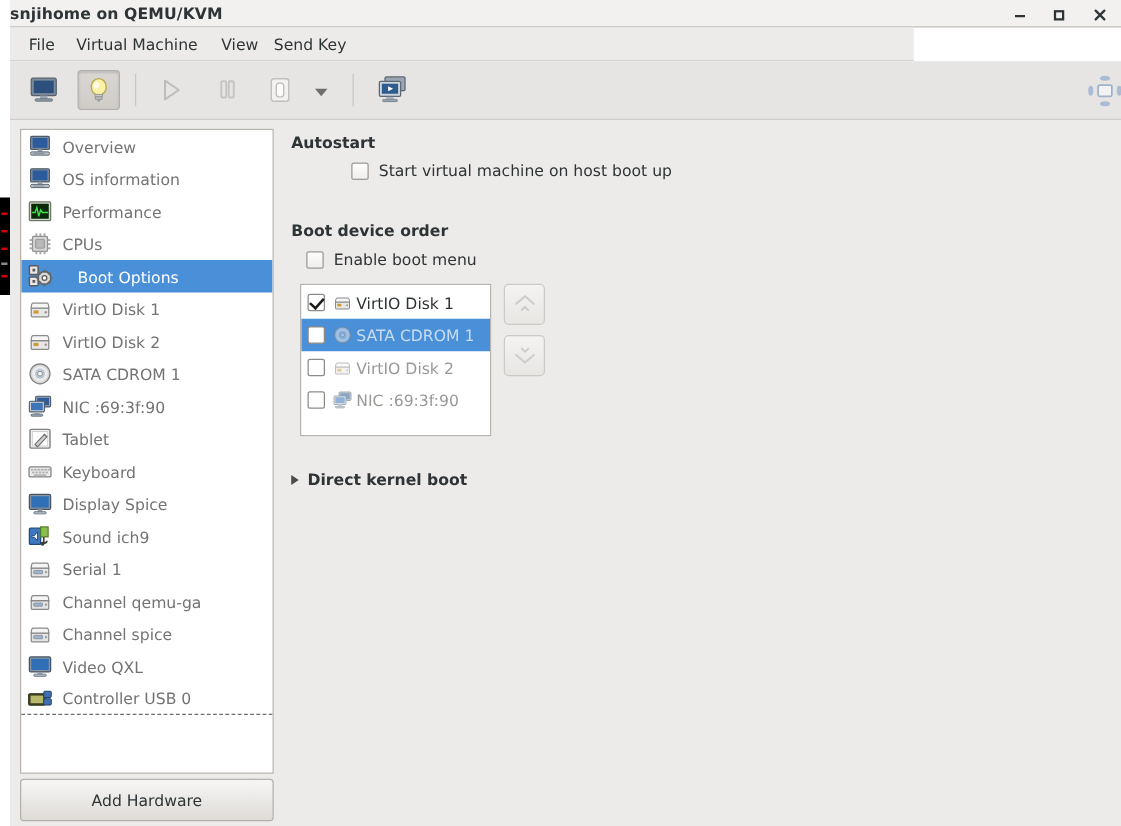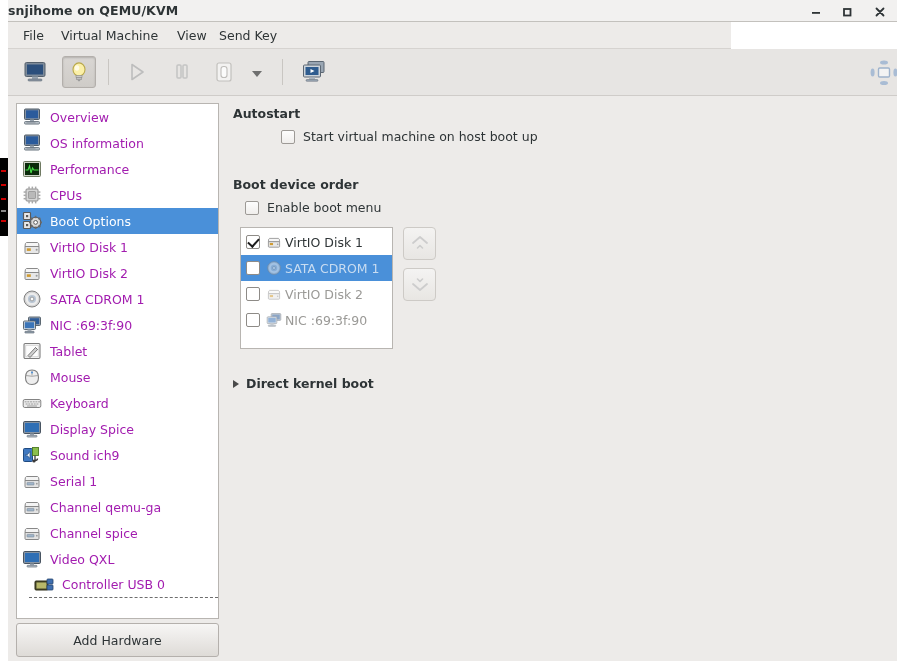--- a/index.html
+++ b/index.html
@@ -152,35 +152,34 @@
   }
   .hw-row {
     position: relative;
     height: 26px;
     display: flex;
     align-items: center;
     padding-left: 5px;
     cursor: default;
     box-sizing: border-box;
   }
-  .hw-row.selected { background: #4a90d9; }
+  .hw-row.selected { background: #4a90d9; gap: 12px; }
   .hw-row.selected .hw-label { color: #ffffff; }
   .hw-row.clipped {
     border-bottom: 1px dashed #6d6d6d;
-    margin-left: 12px;
   }
   .hw-icon {
     width: 20px; height: 20px;
     margin-right: 8px;
     flex: 0 0 20px;
     display: block;
   }
   .hw-label {
     font-size: 12.5px;
-    color: #a21caf;
+    color: #737373;
     white-space: nowrap;
   }
 
   #add-hardware {
     position: absolute;
     left: 8px;
     top: 527px;
     width: 203px;
     height: 34px;
     background: linear-gradient(#f7f6f5,#dedbd7);
@@ -538,29 +537,20 @@
           <span class="hw-label">NIC :69:3f:90</span>
         </div>
         <div class="hw-row">
           <span class="hw-icon"><svg width="20" height="20" viewBox="0 0 20 20">
               <rect x="2" y="2.5" width="16" height="15" rx="1.2" fill="#f5f5f5" stroke="#7d7d7d" stroke-width="1.1"></rect>
               <rect x="3.8" y="4.2" width="12.4" height="11.6" fill="#fdfdfd" stroke="#c0c0c0" stroke-width=".6"></rect>
               <path d="M6 14.5 L13.5 6.5 L15.5 8.5 L8 16.5 Z" fill="#cfcfcf" stroke="#6f6f6f" stroke-width=".9"></path>
               <path d="M13.5 6.5 L15.5 8.5" stroke="#6f6f6f" stroke-width=".9"></path>
             </svg></span>
           <span class="hw-label">Tablet</span>
-        </div>
-        <div class="hw-row">
-          <span class="hw-icon"><svg width="20" height="20" viewBox="0 0 20 20">
-              <path d="M10 3 Q16.5 3 16.5 10.5 Q16.5 17.5 10 17.5 Q3.5 17.5 3.5 10.5 Q3.5 3 10 3 Z" fill="#eeeeee" stroke="#7e7e7e" stroke-width="1.1"></path>
-              <path d="M10 3.2 L10 8.5" stroke="#9a9a9a" stroke-width=".9"></path>
-              <path d="M3.7 8.5 Q10 10 16.3 8.5" fill="none" stroke="#9a9a9a" stroke-width=".9"></path>
-              <circle cx="10" cy="5.5" r="1" fill="#4a90d9"></circle>
-            </svg></span>
-          <span class="hw-label">Mouse</span>
         </div>
         <div class="hw-row">
           <span class="hw-icon"><svg width="20" height="20" viewBox="0 0 20 20">
               <rect x="1.2" y="6.5" width="17.6" height="8" rx="1.6" fill="#ececec" stroke="#838383" stroke-width="1"></rect>
               <rect x="2.6" y="8" width="2" height="1.6" rx=".3" fill="#b5b5b5"></rect>
               <rect x="5.300000000000001" y="8" width="2" height="1.6" rx=".3" fill="#b5b5b5"></rect>
               <rect x="8" y="8" width="2" height="1.6" rx=".3" fill="#b5b5b5"></rect>
               <rect x="10.700000000000001" y="8" width="2" height="1.6" rx=".3" fill="#b5b5b5"></rect>
               <rect x="13.4" y="8" width="2" height="1.6" rx=".3" fill="#b5b5b5"></rect>
               <rect x="16.1" y="8" width="2" height="1.6" rx=".3" fill="#b5b5b5"></rect>

